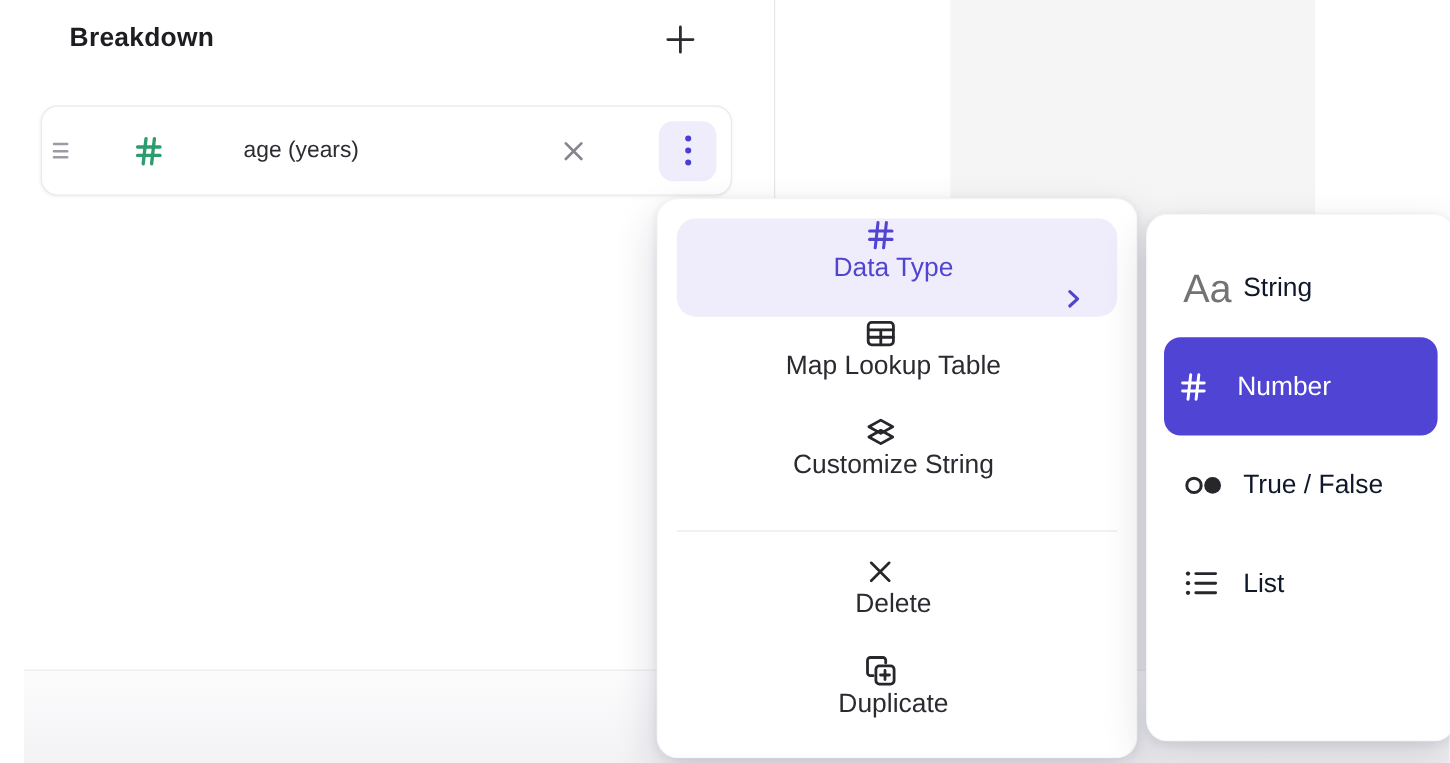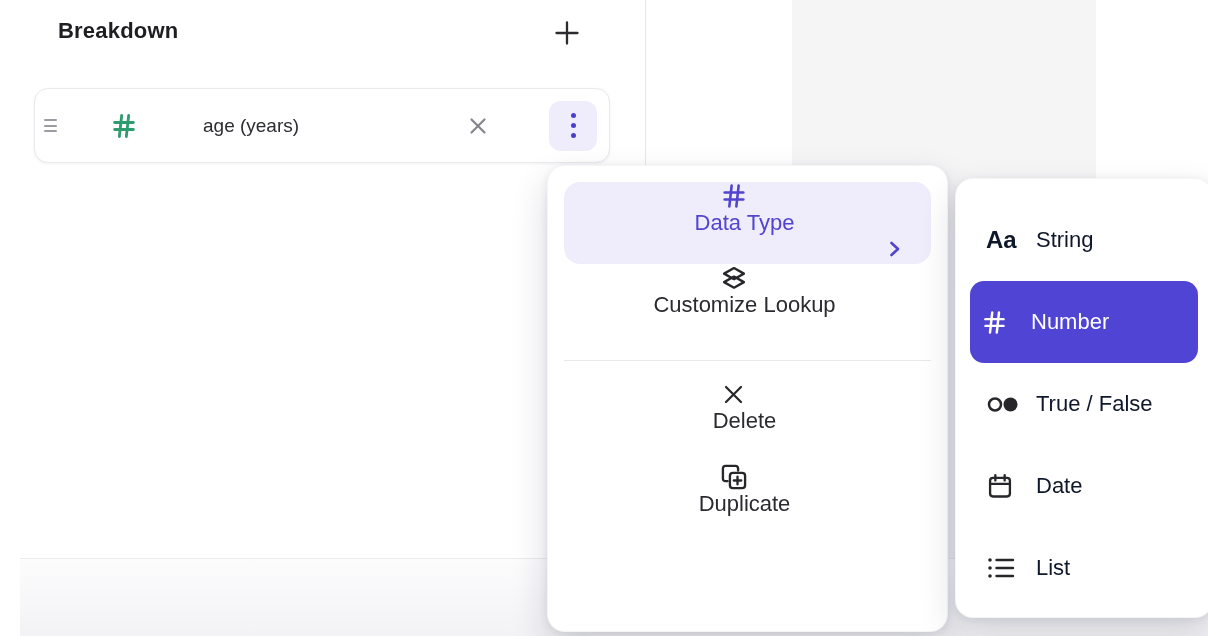--- a/index.html
+++ b/index.html
@@ -44,21 +44,21 @@
 
   
   .submenu { position:absolute; left:935px; top:178px; width:258px; height:440px; background:#fff;
     border-radius:18px; border:1px solid rgba(0,0,0,.04); padding:20px 14px;
     box-shadow:0 2px 8px rgba(25,25,60,.08), 0 16px 36px rgba(25,25,60,.16); }
   .sub-row { height:82px; display:flex; align-items:center; padding:0 16px; border-radius:14px; cursor:pointer; }
   .sub-row .si { width:36px; display:flex; justify-content:flex-start; align-items:center; margin-right:14px; }
   .sub-row .sl { font-size:22px; font-weight:500; color:#0f172a; }
   .sub-row.selected { background:var(--accent-indigo,#5044d4);padding-left:11px; }
   .sub-row.selected .sl { color:#ffffff; }
-  .aa-glyph { font-size:24px; font-weight:700; color:#0f172a; line-height:1; }
+  .aa-glyph { font-size:33px; font-weight:400; color:#737373; line-height:1; }
 
   svg { display:block; }
 </style>
 </head>
 <body>
 
 <div id="stage">
 
   <div class="gray-rect"></div>
   <div class="vline"></div>
@@ -117,29 +117,38 @@
         </svg>
       </span>
       <span class="ml">Data Type</span>
       <span class="chev">
         <svg width="26" height="26" viewBox="0 0 26 26">
             <path d="M10.5 7 L17 13 L10.5 19" stroke="#5144cf" stroke-width="2.6" stroke-linecap="round" stroke-linejoin="round" fill="none"></path>
           </svg>
       </span>
     </div>
 
+    <div class="menu-row">
+      <span class="mi">
+        <svg width="28" height="28" viewBox="0 0 24 24" fill="none" stroke="#26262b" stroke-width="2" stroke-linecap="round" stroke-linejoin="round">
+          <rect x="3" y="4" width="18" height="16" rx="2.5"></rect>
+          <path d="M3 9.3 H21 M3 14.6 H21 M12 9.3 V20"></path>
+        </svg>
+      </span>
+      <span class="ml">Map Lookup Table</span>
+    </div>
 
     <div class="menu-row">
       <span class="mi">
         <svg width="28" height="28" viewBox="0 0 24 24" fill="none" stroke="#26262b" stroke-width="2" stroke-linejoin="round">
           <path d="M12 3.5 L20.5 8.25 L12 13 L3.5 8.25 Z"></path>
           <path d="M12 10.8 L20.5 15.55 L12 20.3 L3.5 15.55 Z"></path>
         </svg>
       </span>
-      <span class="ml">Customize Lookup</span>
+      <span class="ml">Customize String</span>
     </div>
 
     <div class="menu-divider"></div>
 
     <div class="menu-row">
       <span class="mi">
         <svg width="27" height="27" viewBox="0 0 27 27">
             <path d="M6 6 L21 21 M21 6 L6 21" stroke="#26262b" stroke-width="2.2" stroke-linecap="round" fill="none"></path>
           </svg>
       </span>
@@ -183,29 +192,20 @@
     <div class="sub-row">
       <span class="si">
         <svg width="34" height="27" viewBox="0 0 34 27">
           <circle cx="9" cy="13.5" r="6" fill="none" stroke="#26262b" stroke-width="2.5"></circle>
           <circle cx="24.5" cy="13.5" r="7" fill="#26262b"></circle>
         </svg>
       </span>
       <span class="sl">True / False</span>
     </div>
 
-    <div class="sub-row">
-      <span class="si">
-        <svg width="28" height="28" viewBox="0 0 24 24" fill="none" stroke="#26262b" stroke-width="2" stroke-linecap="round" stroke-linejoin="round">
-          <rect x="3.5" y="5" width="17" height="16" rx="2.5"></rect>
-          <path d="M8 2.8 V7.2 M16 2.8 V7.2 M3.5 10.2 H20.5"></path>
-        </svg>
-      </span>
-      <span class="sl">Date</span>
-    </div>
 
     <div class="sub-row">
       <span class="si">
         <svg width="30" height="26" viewBox="0 0 30 26">
           <circle cx="4" cy="5" r="1.8" fill="#26262b"></circle>
             <circle cx="4" cy="13" r="1.8" fill="#26262b"></circle>
             <circle cx="4" cy="21" r="1.8" fill="#26262b"></circle>
           <path d="M10.5 5 H27 M10.5 13 H27 M10.5 21 H27" stroke="#26262b" stroke-width="2.4" stroke-linecap="round"></path>
         </svg>
       </span>

